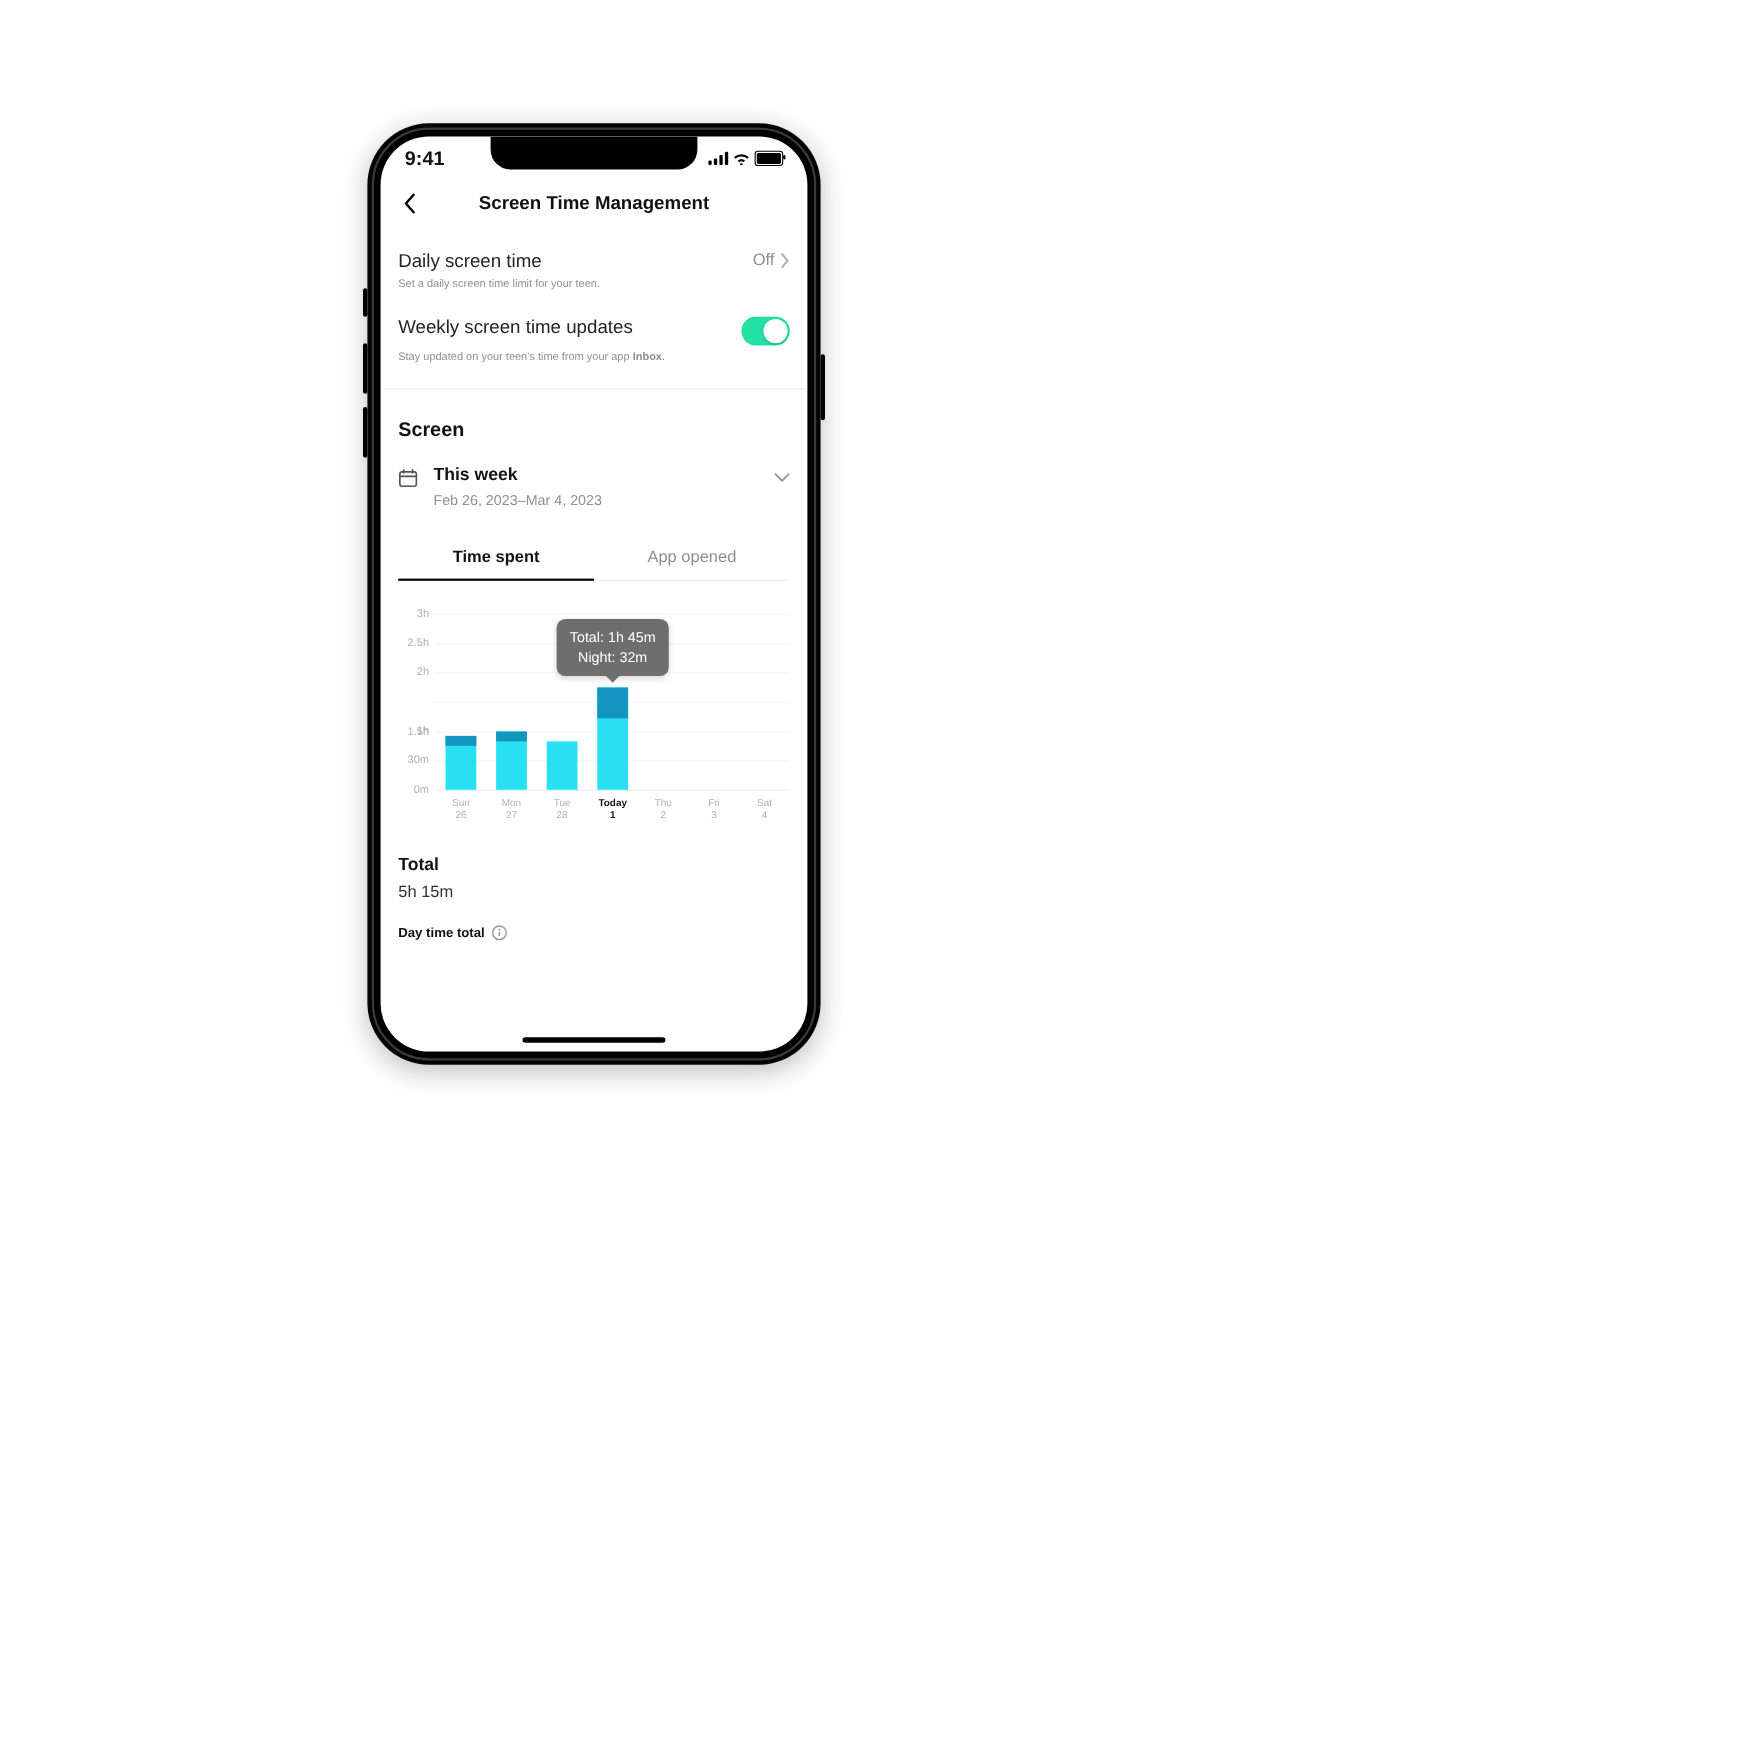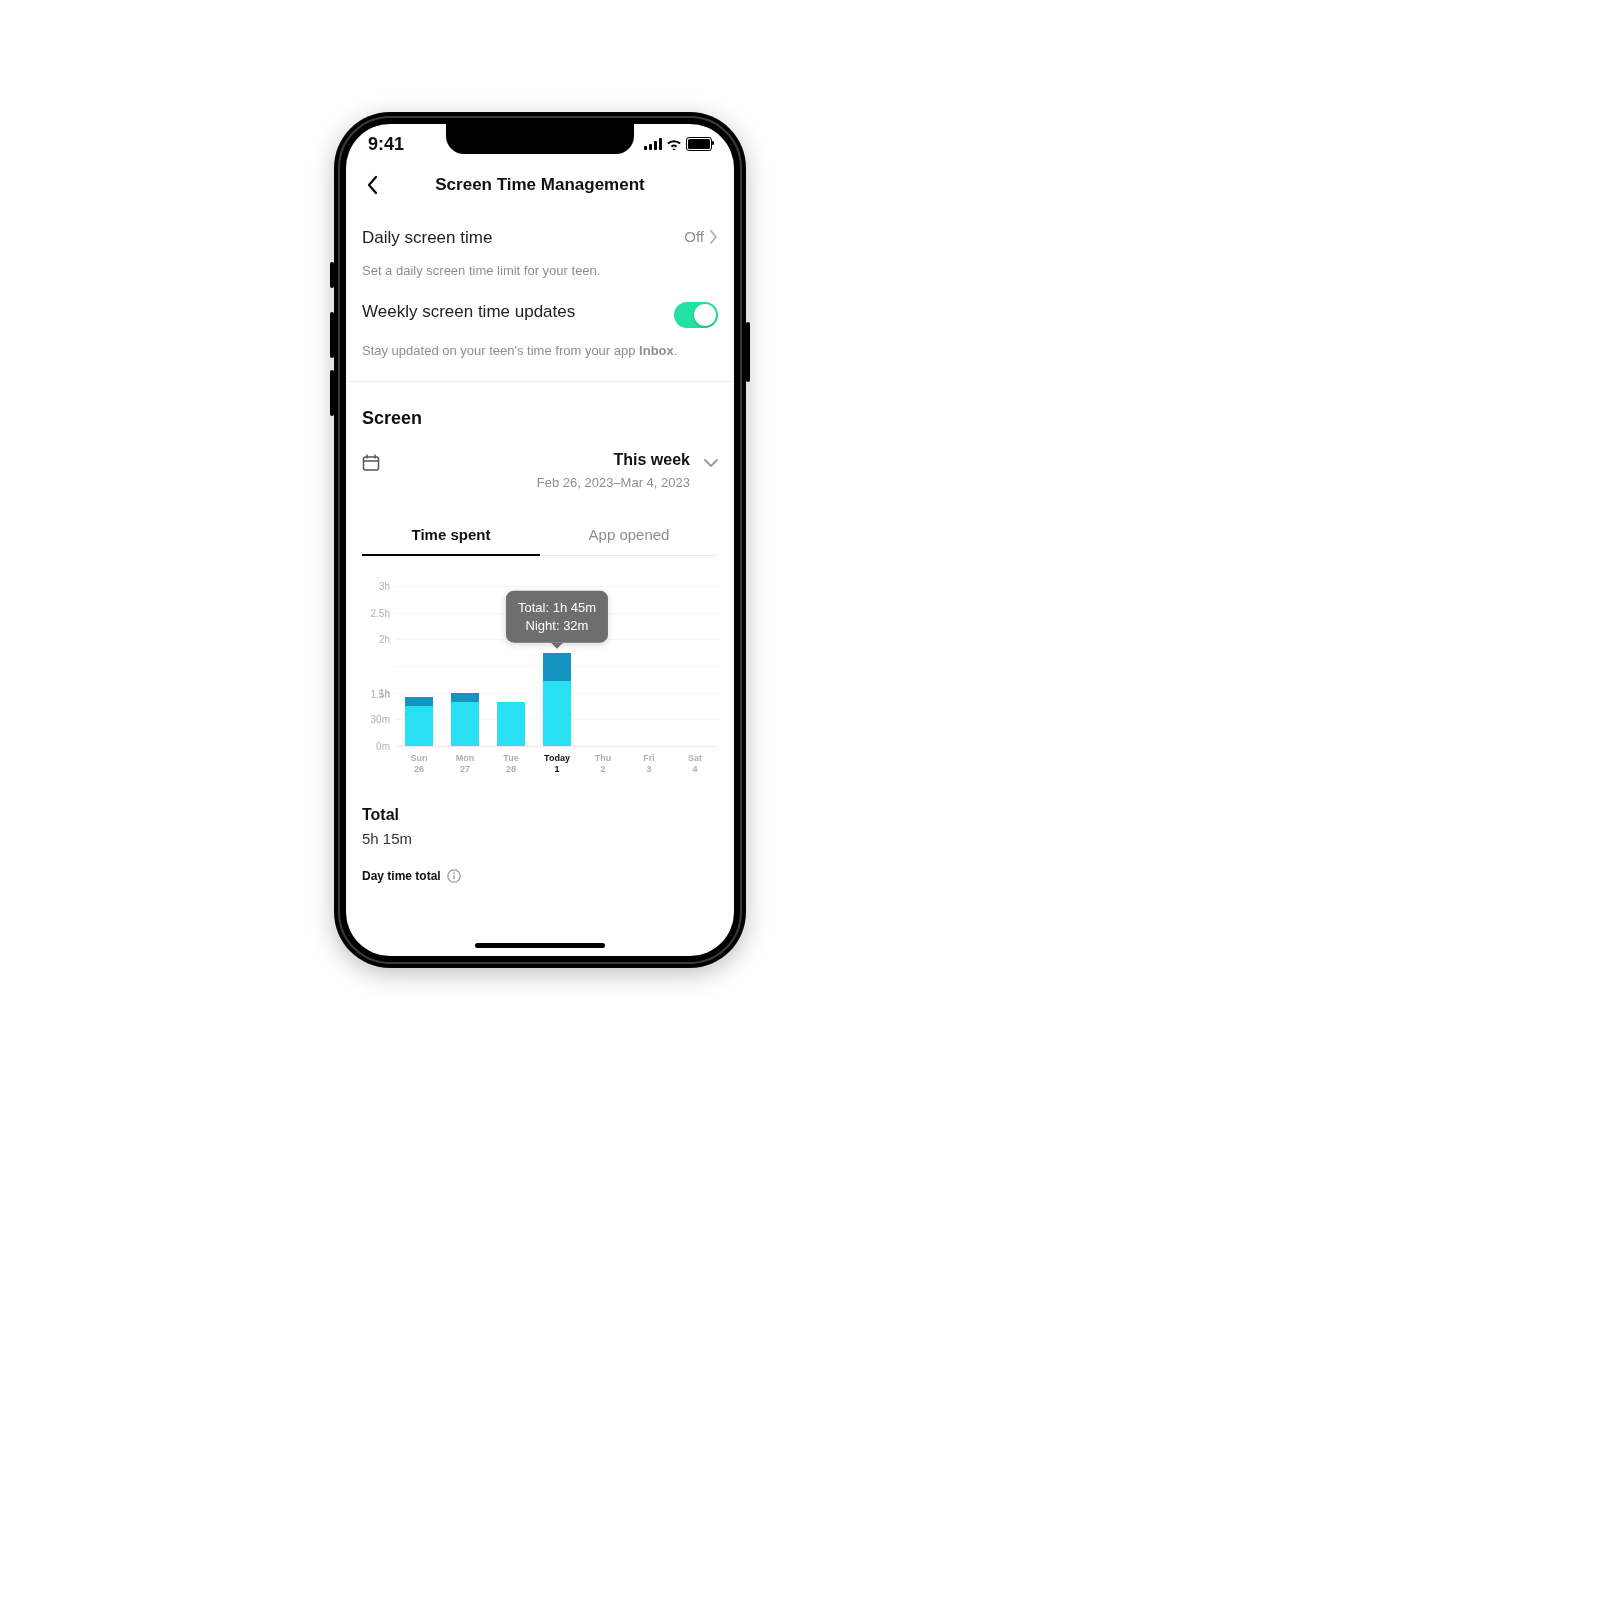--- a/index.html
+++ b/index.html
@@ -53,56 +53,56 @@
   .navbar{position:relative;display:flex;align-items:center;justify-content:center;height:42px;}
   .navbar .title{font-weight:700;font-size:17px;}
   .back{position:absolute;left:8px;top:50%;transform:translateY(-50%);width:36px;height:36px;display:flex;align-items:center;justify-content:center;}
 
   .content{padding:0 16px;}
 
   
   .row{padding-top:22px;}
   .row-head{display:flex;align-items:flex-start;justify-content:space-between;}
   .row-title{font-size:17px;color:#222;}
-  .row-sub{font-size:13px;color:var(--muted);margin-top:14px;line-height:1.35;}
+  .row-sub{font-size:10px;color:var(--muted);margin-top:4px;line-height:1.35;}
   .row-right{display:flex;align-items:center;gap:6px;color:var(--muted);font-size:15px;}
 
   .chev-right svg,.chev-down svg,.back svg{display:block;}
 
   .toggle{width:44px;height:26px;background:var(--accent);border-radius:13px;position:relative;box-shadow:inset 0 0 0 1px rgba(0,0,0,.02);} 
   .toggle .knob{position:absolute;right:2px;top:2px;width:22px;height:22px;background:#fff;border-radius:50%;box-shadow:0 1px 2px rgba(0,0,0,.25);} 
 
   .divider{height:1px;background:var(--line);margin-top:22px;margin-left:-16px;margin-right:-16px;}
 
   .section-title{font-weight:700;font-size:18px;margin-top:26px;}
 
   .week{display:flex;align-items:flex-start;gap:14px;margin-top:22px;}
   .cal-icon{width:18px;height:18px;flex-shrink:0;margin-top:3px;color:#555;}
-  .week-main{flex:1;text-align:right;}
+  .week-main{flex:1;}
   .week-label{font-weight:700;font-size:16px;}
   .week-range{font-size:13px;color:var(--muted);margin-top:6px;}
   .week-chevron{color:var(--muted);margin-top:3px;}
 
   
   .tabs{display:flex;margin-top:26px;border-bottom:1px solid var(--line);}
   .tab{flex:1;text-align:center;font-size:15px;padding:10px 0 12px;color:var(--muted);position:relative;}
   .tab.active{color:#111;font-weight:700;}
   .tab.active::after{content:"";position:absolute;left:0;right:0;bottom:-1px;height:2px;background:#000;}
 
   
   .chart-wrap{position:relative;margin-top:30px;padding-bottom:8px;}
   .chart{position:relative;height:160px;margin-left:34px;border-bottom:1px solid var(--line);}
   .grid{position:absolute;left:0;right:0;height:1px;background:#f6f6f6;}
   .ylabel{position:absolute;right:100%;transform:translateY(-50%);font-size:10px;color:var(--muted2);padding-right:6px;white-space:nowrap;}
   .bars{position:absolute;inset:0;display:flex;}
   .barcol{flex:1;display:flex;justify-content:center;align-items:flex-end;padding:0 6px;}
   .bar{width:100%;max-width:28px;background:var(--bar);position:relative;}
   .bar .night{position:absolute;top:0;left:0;right:0;background:var(--barDark);}
   .xaxis{display:flex;margin-left:34px;margin-top:6px;}
-  .xcol{flex:1;text-align:center;font-size:9px;color:var(--muted2);line-height:1.25;font-weight:bold;}
+  .xcol{flex:1;text-align:center;font-size:9px;color:var(--muted2);line-height:1.25;}
   .xcol.active{color:#111;font-weight:700;}
 
   .tooltip{
     position:absolute;background:var(--tooltip);color:#fff;font-size:13px;border-radius:8px;
     padding:8px 12px;text-align:center;line-height:1.4;white-space:nowrap;transform:translate(-50%,-100%);
     box-shadow:0 2px 6px rgba(0,0,0,.15);
   }
   .tooltip::after{
     content:"";position:absolute;left:50%;top:100%;transform:translateX(-50%);
     border:6px solid transparent;border-top-color:var(--tooltip);

